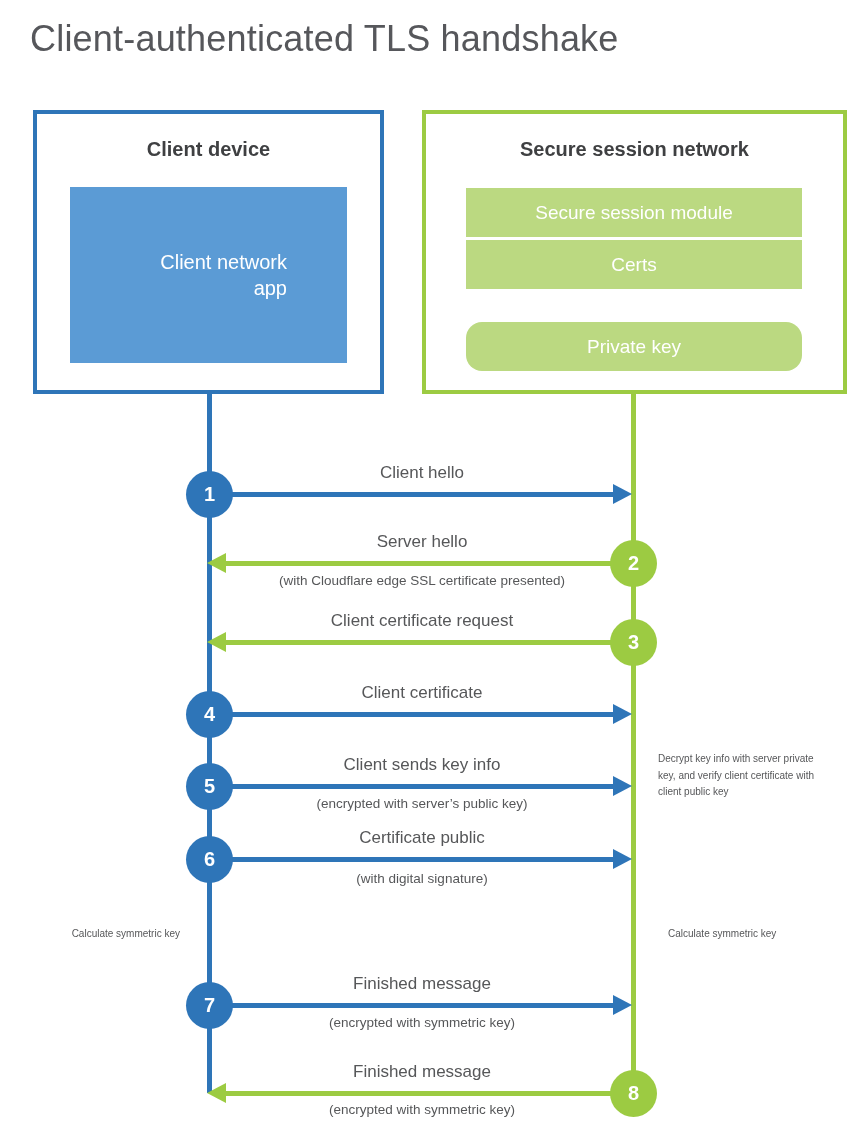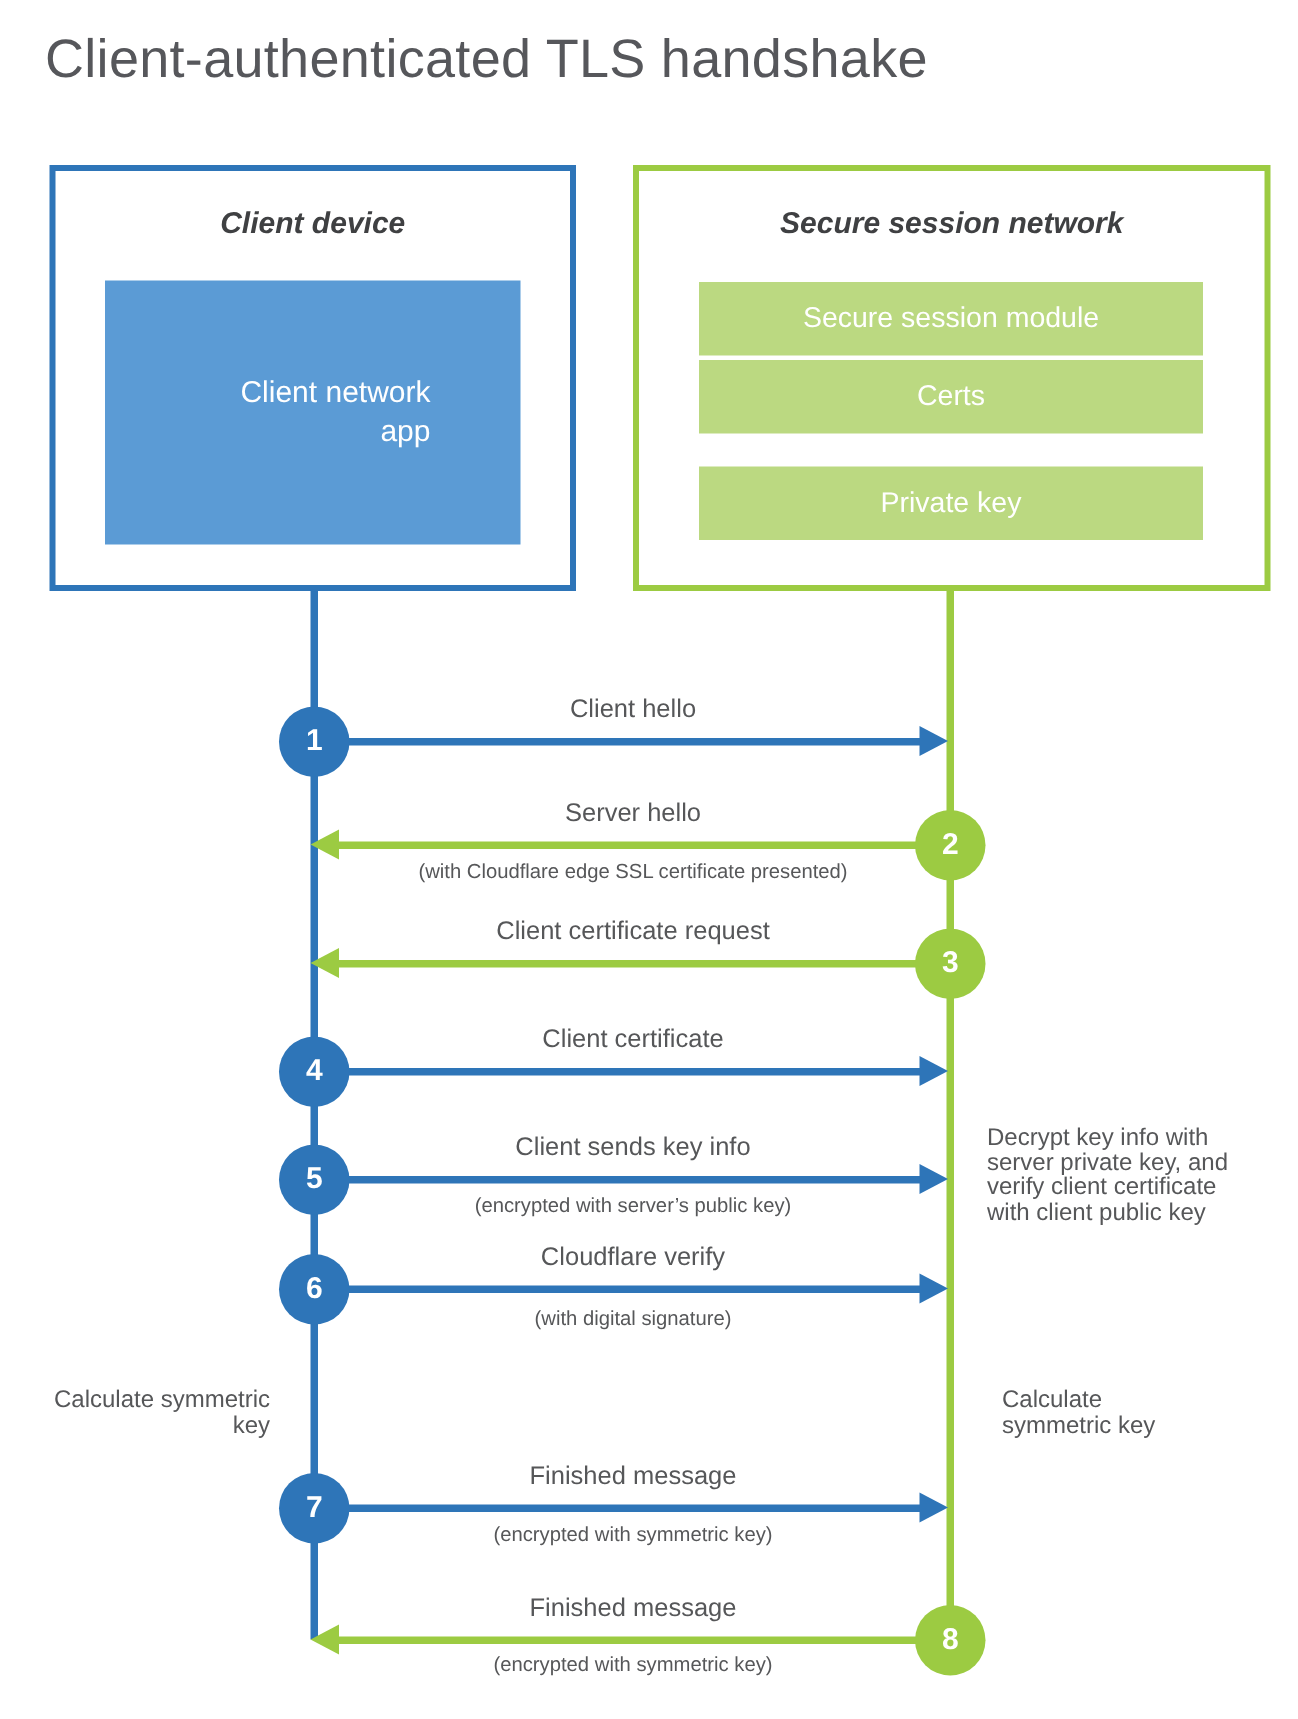--- a/index.html
+++ b/index.html
@@ -7,50 +7,50 @@
     position:relative;width:865px;height:1146px;background:#ffffff;overflow:hidden;
     font-family:"Liberation Sans","DejaVu Sans",sans-serif;
   }
   .abs{position:absolute;}
   
   .page-title{left:30px;top:18px;font-size:36px;font-weight:300;color:#56575B;letter-spacing:.2px;}
   
   .actor-box{box-sizing:border-box;background:#fff;}
   .client-box{left:33px;top:110px;width:351px;height:284px;border:4px solid #2E75B8;}
   .server-box{left:422px;top:110px;width:425px;height:284px;border:4px solid #9CCB42;}
-  .actor-title{top:138px;font-size:20px;font-weight:bold;color:#3F4042;text-align:center;font-style:italic;}
+  .actor-title{top:138px;font-size:20px;font-weight:bold;color:#3F4042;text-align:center;}
   .client-title{left:33px;width:351px;}
   .server-title{left:422px;width:425px;}
   .app-box{left:70px;top:187px;width:277px;height:176px;background:#5B9BD5;color:#fff;
     display:flex;align-items:center;justify-content:center;text-align:right;
     font-size:20px;line-height:26px;padding:0 60px;box-sizing:border-box;}
   .module-bar{left:466px;width:336px;height:49px;background:#BBD981;color:#fff;
     display:flex;align-items:center;justify-content:center;font-size:19px;text-align:right;}
-  .bar-1{top:188px;} .bar-2{top:240px;} .bar-3{top:311px;}
+  .bar-1{top:188px;} .bar-2{top:240px;} .bar-3{top:322px;border-radius:16px;}
   
   .lifeline{width:5px;top:393px;}
   .line-blue{left:207px;height:700px;background:#2E75B8;}
   .line-green{left:631px;height:682px;background:#9CCB42;}
   
   .step-circle{width:47px;height:47px;border-radius:50%;display:flex;align-items:center;
     justify-content:center;color:#fff;font-size:20px;font-weight:bold;z-index:3;}
   .circ-blue{background:#2E75B8;left:186px;}
   .circ-green{background:#9CCB42;left:610px;}
   
   .arrow-bar{height:5px;z-index:2;}
   .bar-blue{background:#2E75B8;left:230px;width:384px;}
   .bar-green{background:#9CCB42;left:225px;width:387px;}
   .arrow-head{width:0;height:0;z-index:2;}
   .head-right{left:613px;border-left:19px solid #2E75B8;border-top:10px solid transparent;border-bottom:10px solid transparent;}
   .head-left{left:207px;border-right:19px solid #9CCB42;border-top:10px solid transparent;border-bottom:10px solid transparent;}
   
   .msg-label{left:210px;width:424px;text-align:center;font-size:17px;color:#565759;}
   .msg-sub{left:210px;width:424px;text-align:center;font-size:13.5px;color:#565759;}
   
-  .side-note{font-size:16px;line-height:16.5px;color:#565759;}
+  .side-note{font-size:10px;line-height:16.5px;color:#565759;}
   .note-decrypt{left:658px;top:751px;width:175px;text-align:left;}
   .note-calc-left{left:30px;top:926px;width:150px;text-align:right;}
   .note-calc-right{left:668px;top:926px;width:130px;text-align:left;}
 </style>
 </head>
 <body>
 
 <div id="stage">
 
   <div class="abs page-title">Client-authenticated TLS handshake</div>
@@ -88,21 +88,21 @@
   <div class="abs arrow-bar bar-blue" style="top:712px"></div>
   <div class="abs arrow-head head-right" style="top:704px"></div>
   <div class="abs step-circle circ-blue" style="top:691px">4</div>
 
   <div class="abs msg-label" style="top:755px">Client sends key info</div>
   <div class="abs arrow-bar bar-blue" style="top:784px"></div>
   <div class="abs arrow-head head-right" style="top:776px"></div>
   <div class="abs msg-sub" style="top:796px">(encrypted with server’s public key)</div>
   <div class="abs step-circle circ-blue" style="top:763px">5</div>
 
-  <div class="abs msg-label" style="top:828px">Cloudflare verify</div>
+  <div class="abs msg-label" style="top:828px">Certificate public</div>
   <div class="abs arrow-bar bar-blue" style="top:857px"></div>
   <div class="abs arrow-head head-right" style="top:849px"></div>
   <div class="abs msg-sub" style="top:871px">(with digital signature)</div>
   <div class="abs step-circle circ-blue" style="top:836px">6</div>
 
   <div class="abs msg-label" style="top:974px">Finished message</div>
   <div class="abs arrow-bar bar-blue" style="top:1003px"></div>
   <div class="abs arrow-head head-right" style="top:995px"></div>
   <div class="abs msg-sub" style="top:1015px">(encrypted with symmetric key)</div>
   <div class="abs step-circle circ-blue" style="top:982px">7</div>

